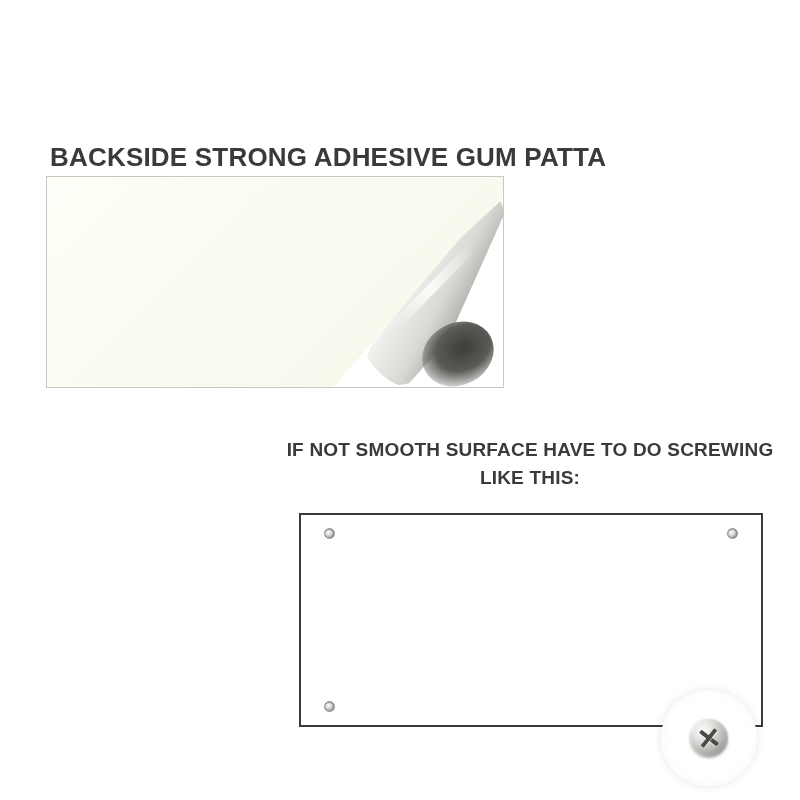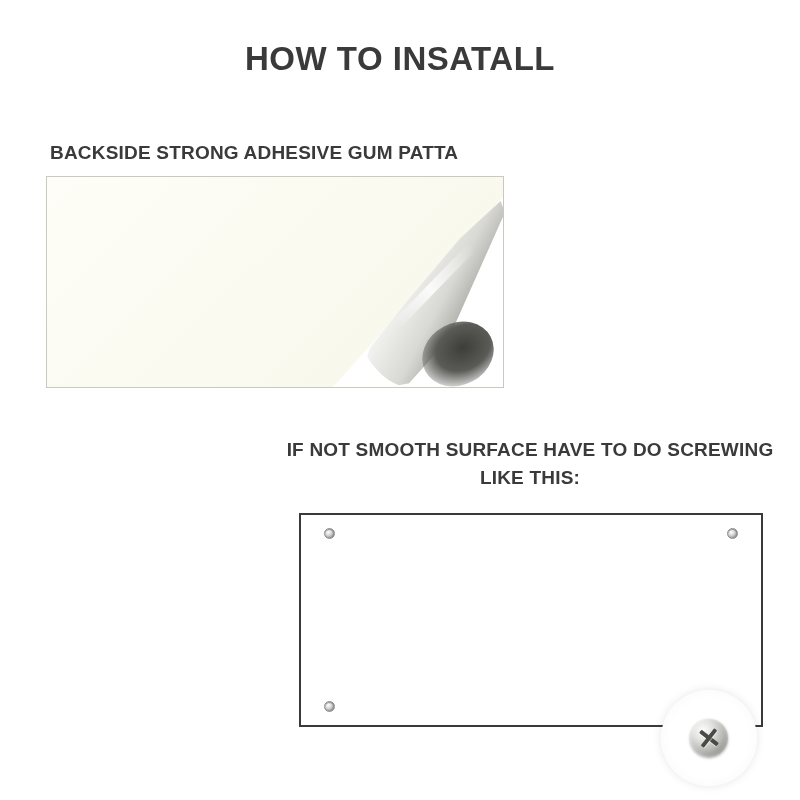--- a/index.html
+++ b/index.html
@@ -33,21 +33,21 @@
     font-size: 33px;
     font-weight: bold;
     letter-spacing: 0.5px;
     color: #3a3a3a;
   }
 
   .section-one-label {
     position: absolute;
     left: 50px;
     top: 142px;
-    font-size: 19px;
+    font-size: 26px;
     font-weight: bold;
     letter-spacing: 0.2px;
     color: #3a3a3a;
     white-space: nowrap;
   }
 
   
   .adhesive-panel {
     position: absolute;
     left: 46px;
@@ -188,21 +188,20 @@
     width: 4px; height: 22px;
     transform: translate(-50%, -50%) rotate(38deg);
     box-shadow: 1px 0 0 rgba(255,255,255,0.45);
   }
 </style>
 </head>
 <body>
 
 <div class="page">
 
-  <div class="main-title">HOW TO INSATALL</div>
 
   <div class="section-one-label">BACKSIDE STRONG ADHESIVE GUM PATTA</div>
 
   <div class="adhesive-panel">
     <div class="adhesive-surface"></div>
     <div class="peel-reveal"></div>
     <div class="peel-curl"></div>
     <div class="peel-tip-shadow"></div>
     <div class="peel-highlight"></div>
   </div>

